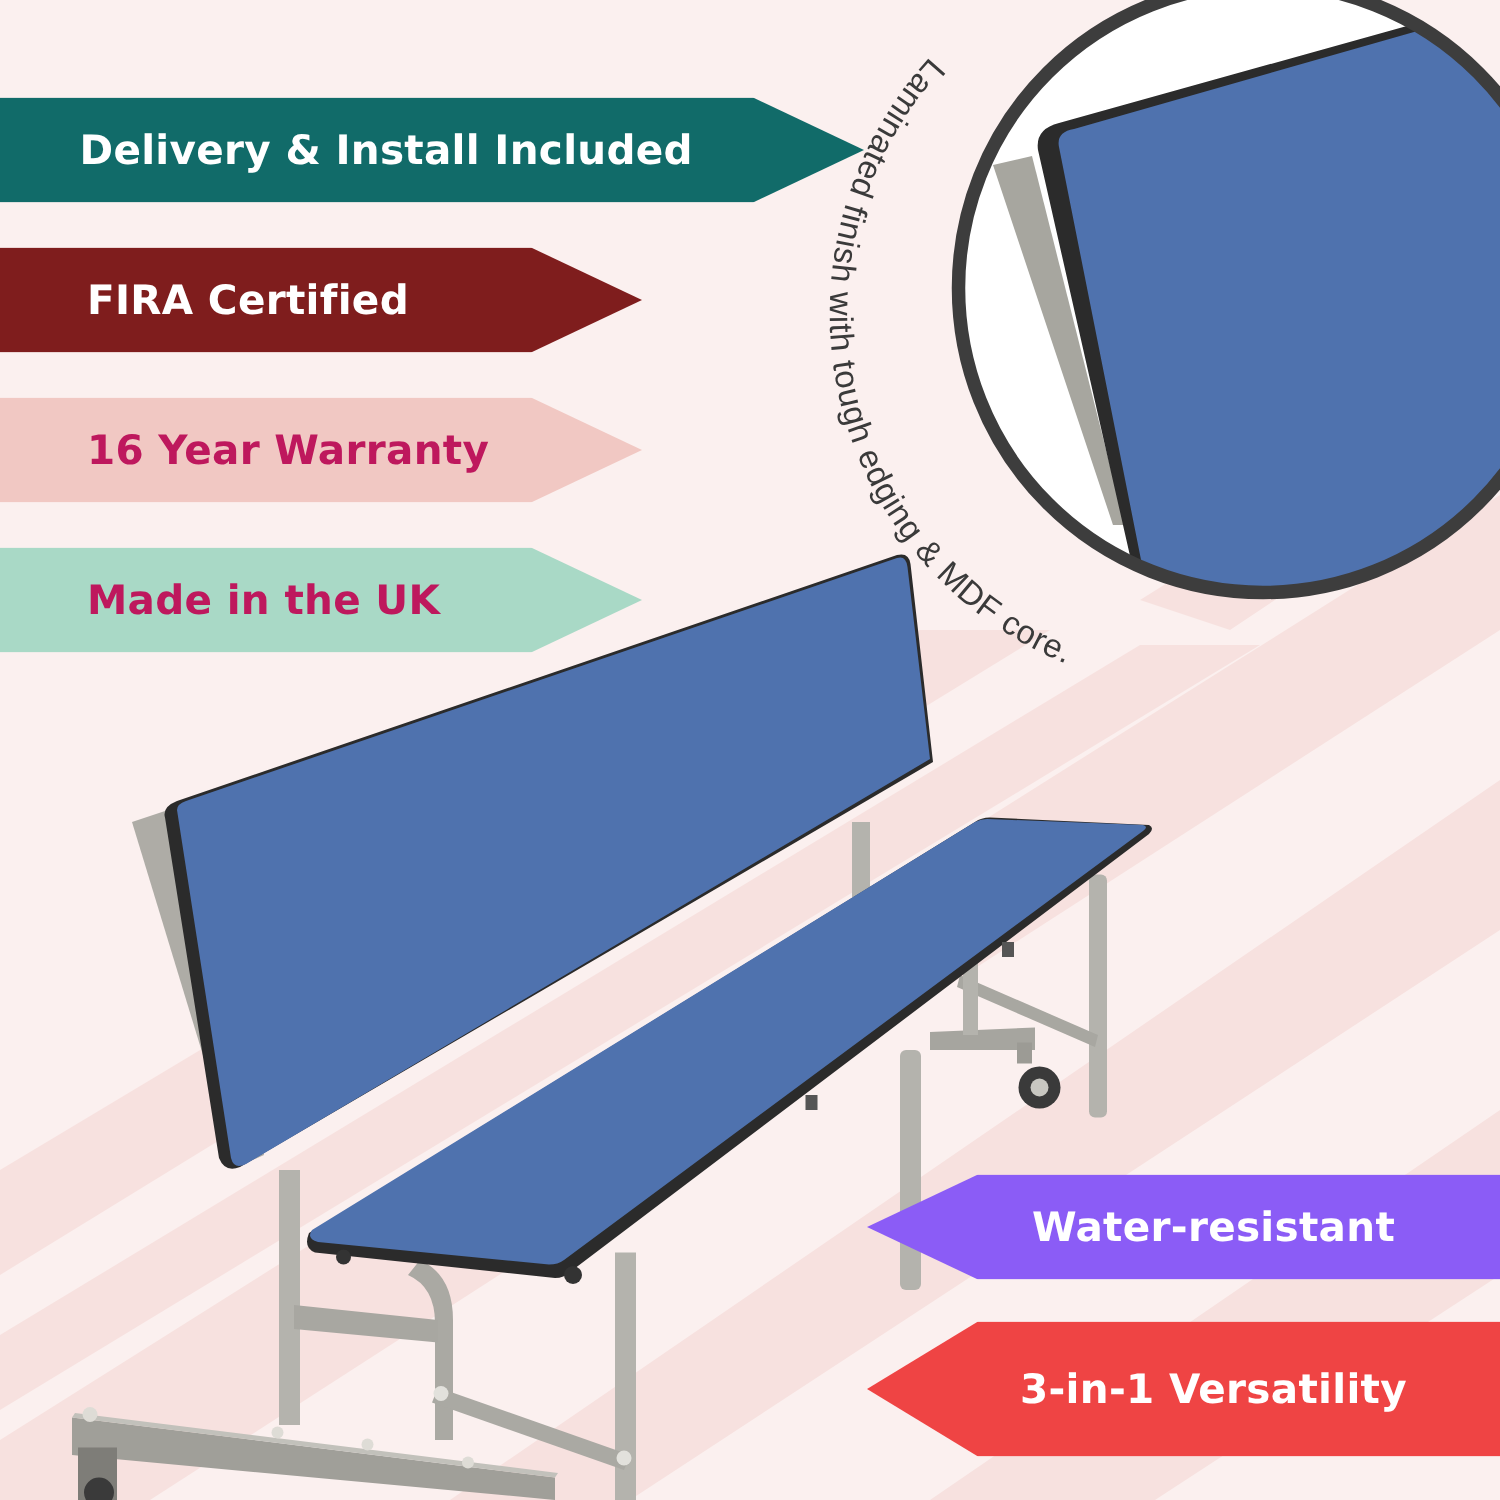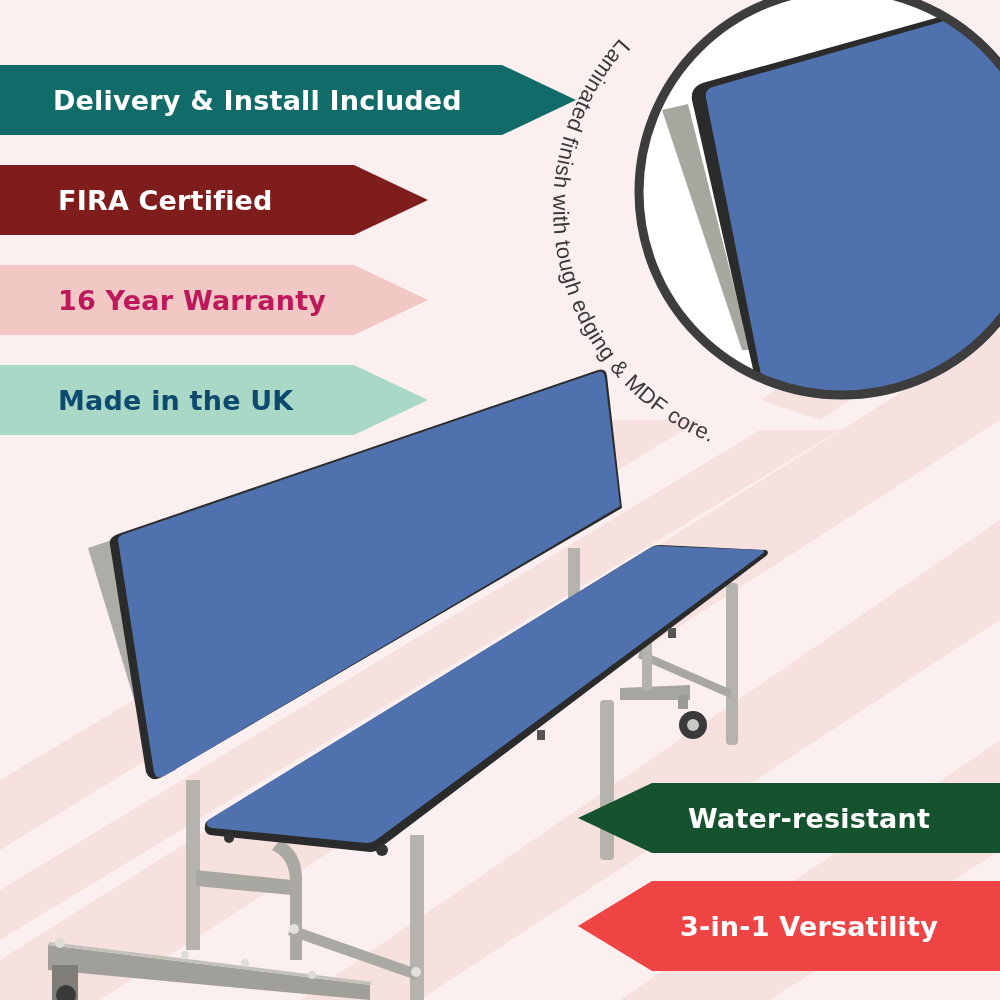--- a/index.html
+++ b/index.html
@@ -103,21 +103,21 @@
 <div class="banner banner-right" style="left:0;top:65px;width:576px;height:70px;background:#116b69;padding-left:53px;">
   <span class="banner-text" style="color:#ffffff;">Delivery &amp; Install Included</span>
 </div>
 <div class="banner banner-right" style="left:0;top:165px;width:428px;height:70px;background:#7f1d1d;padding-left:58px;">
   <span class="banner-text" style="color:#ffffff;">FIRA Certified</span>
 </div>
 <div class="banner banner-right" style="left:0;top:265px;width:428px;height:70px;background:#f1c8c3;padding-left:58px;">
   <span class="banner-text" style="color:#be185d;">16 Year Warranty</span>
 </div>
 <div class="banner banner-right" style="left:0;top:365px;width:428px;height:70px;background:#a9d9c6;padding-left:58px;">
-  <span class="banner-text" style="color:#0c4a6e;">Made in the UK</span>
+  <span class="banner-text" style="color:#be185d;">Made in the UK</span>
 </div>
 
-<div class="banner banner-left" style="left:578px;top:783px;width:422px;height:70px;background:#14532d;padding-left:40px;">
+<div class="banner banner-left" style="left:578px;top:783px;width:422px;height:70px;background:#8b5cf6;padding-left:40px;">
   <span class="banner-text" style="color:#ffffff;">Water-resistant</span>
 </div>
 <div class="banner banner-left" style="left:578px;top:881px;width:422px;height:90px;background:#ef4444;padding-left:40px;">
   <span class="banner-text" style="color:#ffffff;">3-in-1 Versatility</span>
 </div>
 
 </body></html>

